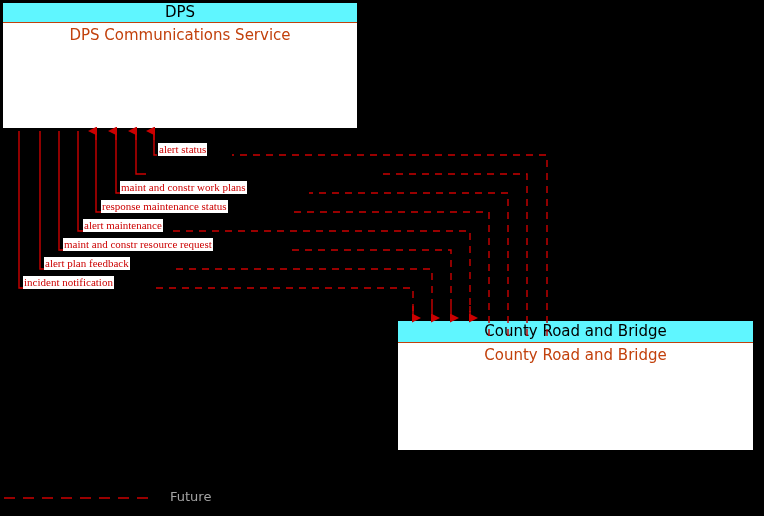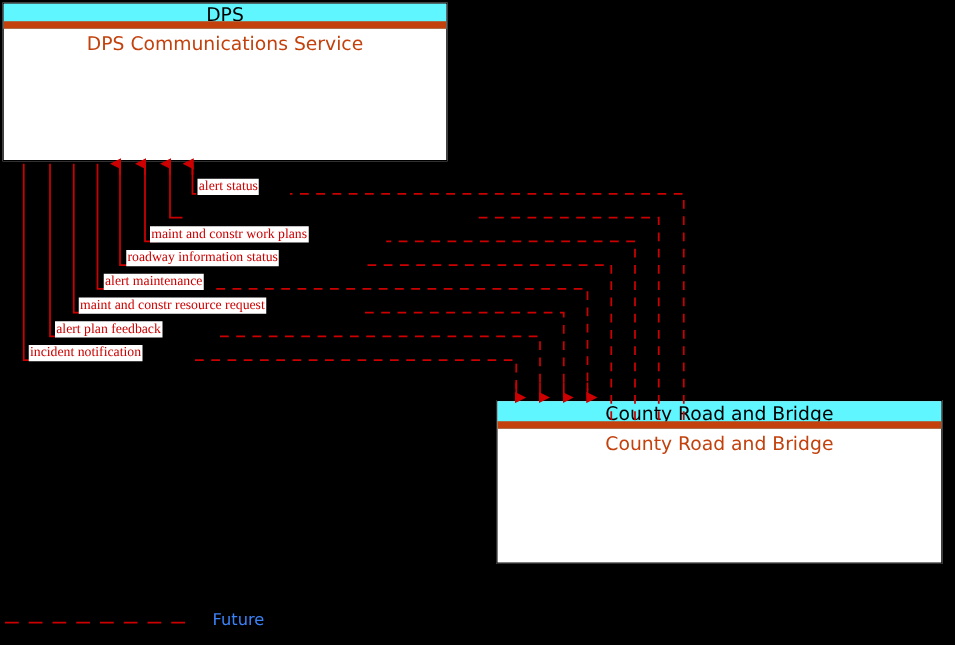--- a/index.html
+++ b/index.html
@@ -32,21 +32,21 @@
   }
   .node .title {
     box-sizing: border-box;
     width: 100%;
     background: #5ff6ff;
     color: #000000;
     text-align: center;
     font-size: 15px;
     line-height: 19px;
     height: 20px;
-    border-bottom: 6px solid #c2410c;
+    border-bottom: 1px solid #c2410c;
     white-space: nowrap;
     overflow: hidden;
   }
   .node .body {
     box-sizing: border-box;
     width: 100%;
     color: #c2410c;
     text-align: center;
     font-size: 15px;
     line-height: 20px;
@@ -88,21 +88,21 @@
     position: absolute;
     left: 0;
     top: 488px;
     width: 764px;
     height: 24px;
   }
   #legend .legend-label {
     position: absolute;
     left: 170px;
     top: 0px;
-    color: #3b82f6;
+    color: #a3a3a3;
     font-size: 13px;
     line-height: 18px;
     white-space: nowrap;
   }
 
   svg#wires {
     position: absolute;
     left: 0; top: 0;
     width: 764px;
     height: 516px;
@@ -169,21 +169,21 @@
   <div class="node" id="node-county">
     <div class="title">County Road and Bridge</div>
     <div class="body">County Road and Bridge</div>
   </div>
 
   <div class="flow-label" style="left:158px; top:143px;">alert status</div>
 
 
   <div class="flow-label" style="left:120px; top:181px;">maint and constr work plans</div>
 
-  <div class="flow-label" style="left:101px; top:200px;">roadway information status</div>
+  <div class="flow-label" style="left:101px; top:200px;">response maintenance status</div>
 
   <div class="flow-label" style="left:83px; top:219px;">alert maintenance</div>
 
   <div class="flow-label" style="left:63px; top:238px;">maint and constr resource request</div>
 
   <div class="flow-label" style="left:44px; top:257px;">alert plan feedback</div>
 
   <div class="flow-label" style="left:23px; top:276px;">incident notification</div>
 
   <div id="legend">

